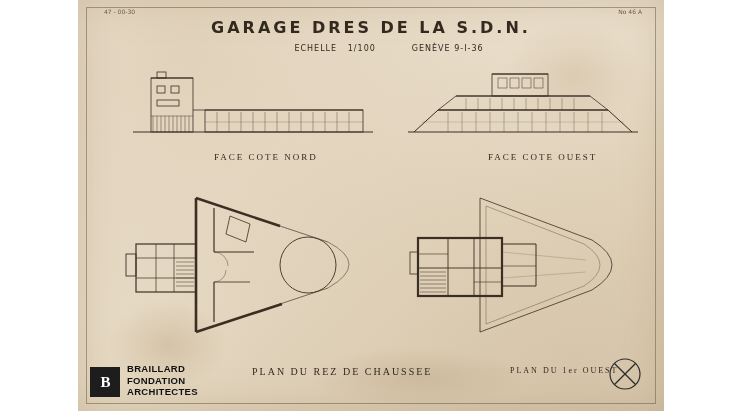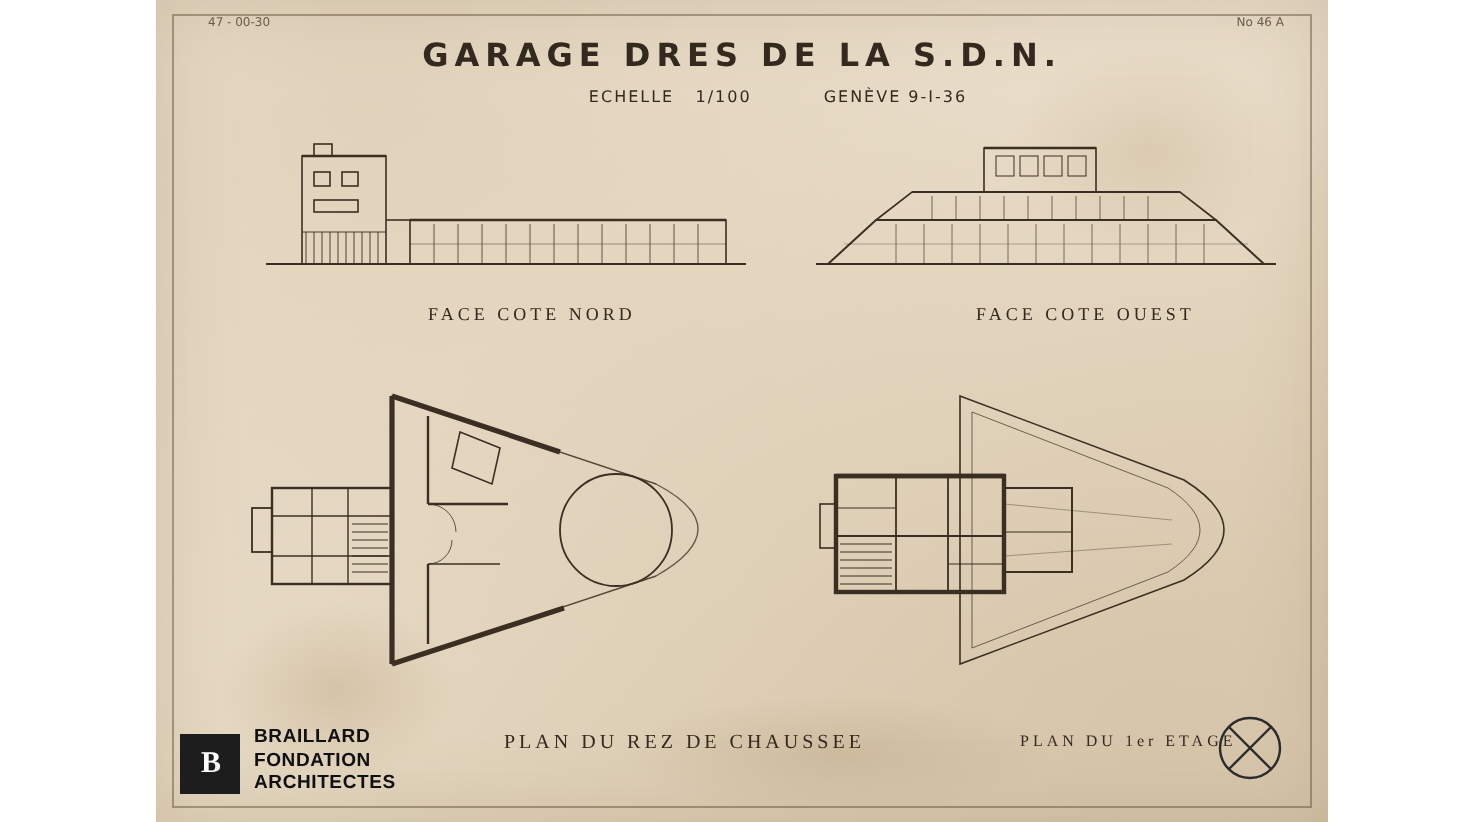--- a/index.html
+++ b/index.html
@@ -268,21 +268,21 @@
           <path d="M106 62 L140 62 L140 104 L106 104" stroke-width="1"></path>
           <line x1="106" y1="84" x2="140" y2="84" stroke-width="0.6"></line>
 
           <rect x="14" y="70" width="8" height="22" stroke-width="0.8"></rect>
 
           <path d="M106 70 L190 78" stroke-width="0.35" opacity="0.55"></path>
           <path d="M106 96 L190 90" stroke-width="0.35" opacity="0.55"></path>
         </g>
       </svg>
     </div>
-    <div class="caption" style="left:404px;top:366px;font-size:8px;">PLAN  DU  1er ETAGE</div>
+    <div class="caption" style="left:404px;top:366px;font-size:8px;">PLAN  DU  1er OUEST</div>
 
     <div id="logo-block">
       <div id="logo-mark">B</div>
       <div id="logo-text">
         <div>BRAILLARD</div>
         <div>FONDATION</div>
         <div>ARCHITECTES</div>
       </div>
     </div>
 

